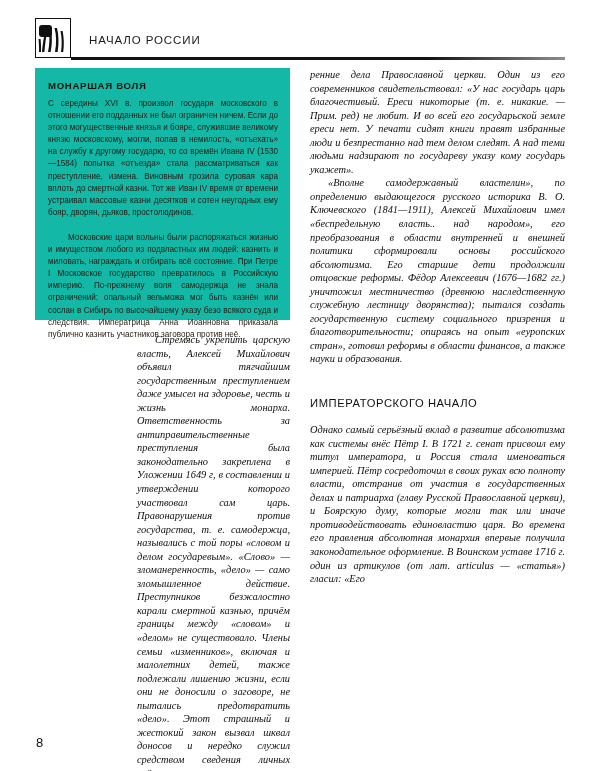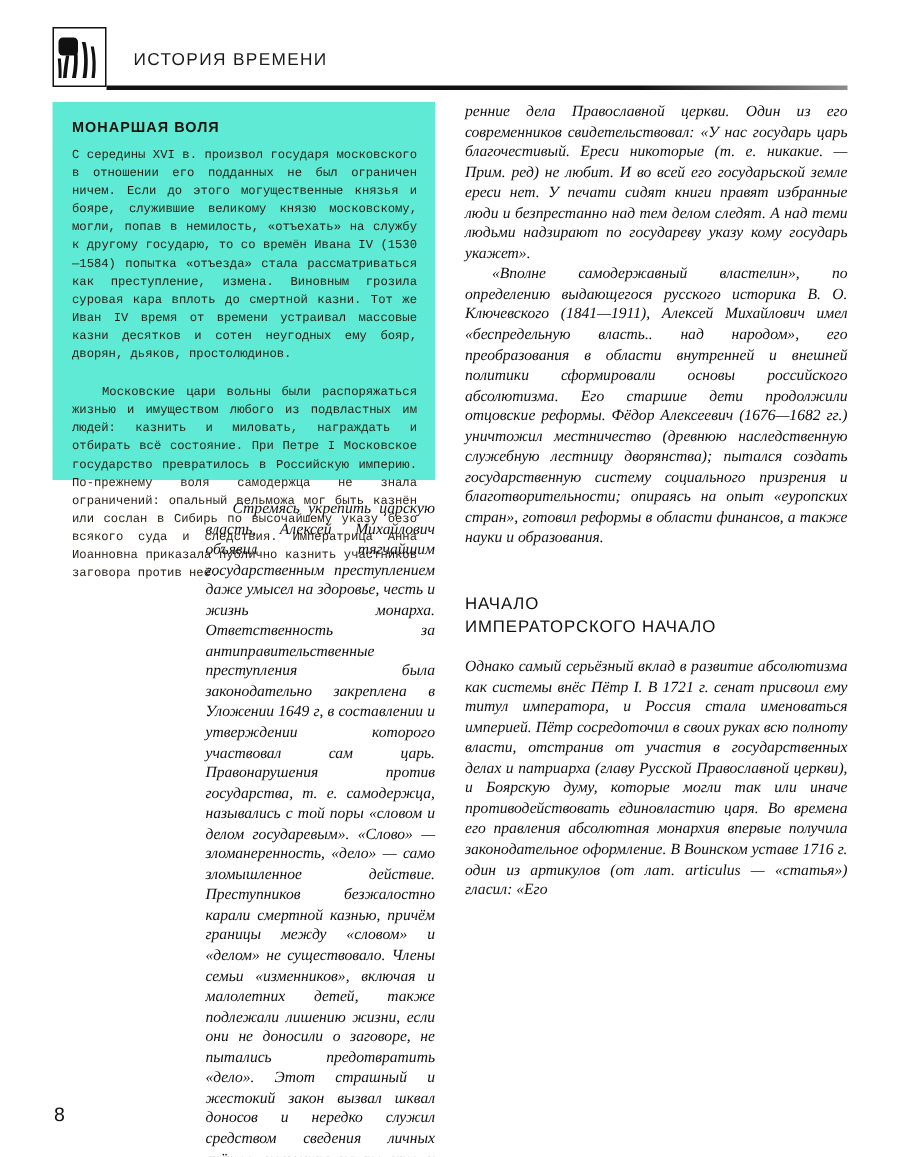--- a/index.html
+++ b/index.html
@@ -54,34 +54,34 @@
     background: linear-gradient(to right, #111 0%, #111 72%, #8d8d8d 100%);
   }
 
   
   .sidebar-box {
     position: absolute;
     left: 35px;
     top: 68px;
     width: 255px;
     height: 252px;
-    background: #5eead4;
+    background: #14b8a6;
     box-sizing: border-box;
     padding: 10px 12px 8px 13px;
   }
   .sidebar-title {
     font-family: "Liberation Sans", "DejaVu Sans", sans-serif;
     font-size: 9.6px;
     font-weight: bold;
     letter-spacing: 0.7px;
     color: #17120c;
     margin: 2px 0 7px 0;
   }
   .sidebar-p {
-    font-family: Liberation Mono, monospace;
+    font-family: Liberation Sans, sans-serif;
     font-size: 8.15px;
     line-height: 12.1px;
     text-align: justify;
     color: #241b10;
     margin: 0 0 0 0;
     hyphens: manual;
   }
   .sidebar-p + .sidebar-p { text-indent: 20px; margin-top: 13px; }
 
   
@@ -141,38 +141,37 @@
         <path d="M6 6 h7 a3 3 0 0 1 3 3 v6 a3 3 0 0 1 -3 3 h-7 a3 3 0 0 1 -3 -3 v-6 a3 3 0 0 1 3 -3 z"></path>
         <path d="M5.5 8.5 h8 v1.3 h-8 z M5.5 11 h8 v1.3 h-8 z M5.5 13.5 h8 v1.3 h-8 z"></path>
         <path d="M8 18 C7 23 6.5 27 6 33 l2.4 0 C9 27 9.4 23 10.2 18 z"></path>
         <path d="M13 14 C13.8 20 13.4 26 12 33 l2.6 0 C16 26 16.2 20 15.4 14 z"></path>
         <path d="M18.5 9 C20.5 16 20.6 25 19 33 l2.6 0 C23 25 22.8 16 21 9 z"></path>
         <path d="M24.5 12 C26 19 26 26 25 33 l2.2 0 C28.2 26 28 19 26.6 12 z"></path>
         <path d="M2.5 20 C3 25 3.2 29 3 33 l2 0 C5.2 29 5 25 4.6 20 z"></path>
       </g>
     </svg>
   </div>
-  <div class="rh-title">ИСТОРИЯ ВРЕМЕНИ</div>
+  <div class="rh-title">НАЧАЛО РОССИИ</div>
   <div class="rh-rule"></div>
 </div>
 
 <div class="sidebar-box">
   <div class="sidebar-title">МОНАРШАЯ  ВОЛЯ</div>
   <p class="sidebar-p">С середины XVI в. произвол государя московского в отношении его подданных не был ограничен ничем. Если до этого могущественные князья и бояре, служившие великому князю московскому, могли, попав в немилость, «отъехать» на службу к другому государю, то со времён Ивана IV (1530—1584) попытка «отъезда» стала рассматриваться как преступление, измена. Виновным грозила суровая кара вплоть до смертной казни. Тот же Иван IV время от времени устраивал массовые казни десятков и сотен неугодных ему бояр, дворян, дьяков, простолюдинов.</p>
   <p class="sidebar-p">Московские цари вольны были распоряжаться жизнью и имуществом любого из подвластных им людей: казнить и миловать, награждать и отбирать всё состояние. При Петре I Московское государство превратилось в Российскую империю. По-прежнему воля самодержца не знала ограничений: опальный вельможа мог быть казнён или сослан в Сибирь по высочайшему указу безо всякого суда и следствия. Императрица Анна Иоанновна приказала публично казнить участников заговора против неё.</p>
 </div>
 
 <div class="col col-left">
   <p>Стремясь укрепить царскую власть, Алексей Михайлович объявил тягчайшим государственным преступлением даже умысел на здоровье, честь и жизнь монарха. Ответственность за антиправительственные преступления была законодательно закреплена в Уложении 1649 г, в составлении и утверждении которого участвовал сам царь. Правонарушения против государства, т. е. самодержца, назывались с той поры «словом и делом государевым». «Слово» — зломанеренность, «дело» — само зломышленное действие. Преступников безжалостно карали смертной казнью, причём границы между «словом» и «делом» не существовало. Члены семьи «изменников», включая и малолетних детей, также подлежали лишению жизни, если они не доносили о заговоре, не пытались предотвратить «дело». Этот страшный и жестокий закон вызвал шквал доносов и нередко служил средством сведения личных счётов, несмотря на то что и доносителей часто подвергали пыткам: вдруг не всё об измене поведали!</p>
 
 </div>
 
 <div class="col col-right">
   <p class="noindent">ренние дела Православной церкви. Один из его современников свидетельствовал: «У нас государь царь благочестивый. Ереси никоторые (т. е. никакие. — Прим. ред) не любит. И во всей его государьской земле ереси нет. У печати сидят книги правят избранные люди и безпрестанно над тем делом следят. А над теми людьми надзирают по государеву указу кому государь укажет».</p>
   <p>«Вполне самодержавный властелин», по определению выдающегося русского историка В. О. Ключевского (1841—1911), Алексей Михайлович имел «беспредельную власть.. над народом», его преобразования в области внутренней и внешней политики сформировали основы российского абсолютизма. Его старшие дети продолжили отцовские реформы. Фёдор Алексеевич (1676—1682 гг.) уничтожил местничество (древнюю наследственную служебную лестницу дворянства); пытался создать государственную систему социального призрения и благотворительности; опираясь на опыт «еуропских стран», готовил реформы в области финансов, а также науки и образования.</p>
   <div class="section-head">
-    <div>НАЧАЛО</div>
     <div>ИМПЕРАТОРСКОГО  НАЧАЛО</div>
   </div>
   <p class="noindent">Однако самый серьёзный вклад в развитие абсолютизма как системы внёс Пётр I. В 1721 г. сенат присвоил ему титул императора, и Россия стала именоваться империей. Пётр сосредоточил в своих руках всю полноту власти, отстранив от участия в государственных делах и патриарха (главу Русской Православной церкви), и Боярскую думу, которые могли так или иначе противодействовать единовластию царя. Во времена его правления абсолютная монархия впервые получила законодательное оформление. В Воинском уставе 1716 г. один из артикулов (от лат. articulus — «статья») гласил: «Его</p>
 </div>
 
 <div class="folio">8</div>
 
 </body></html>

